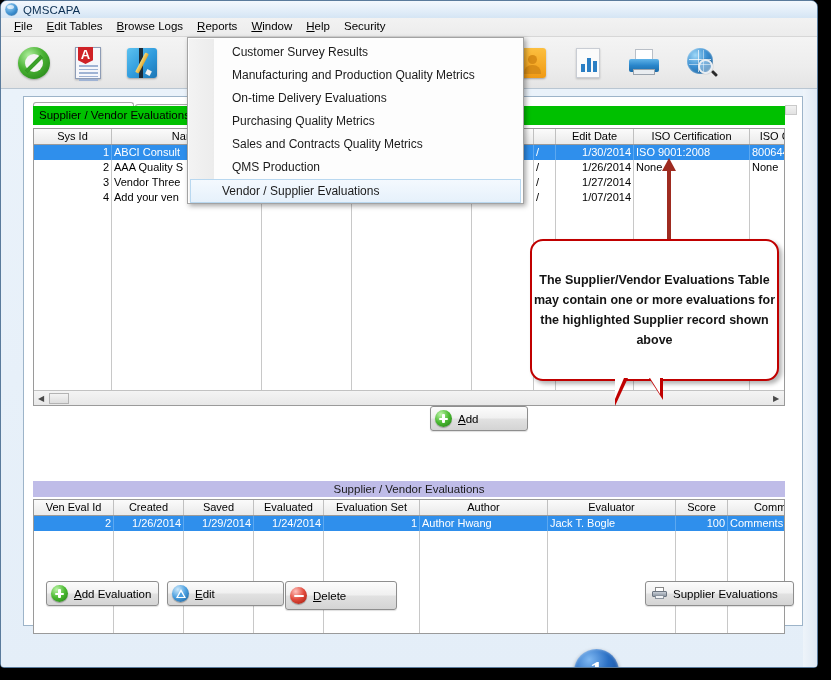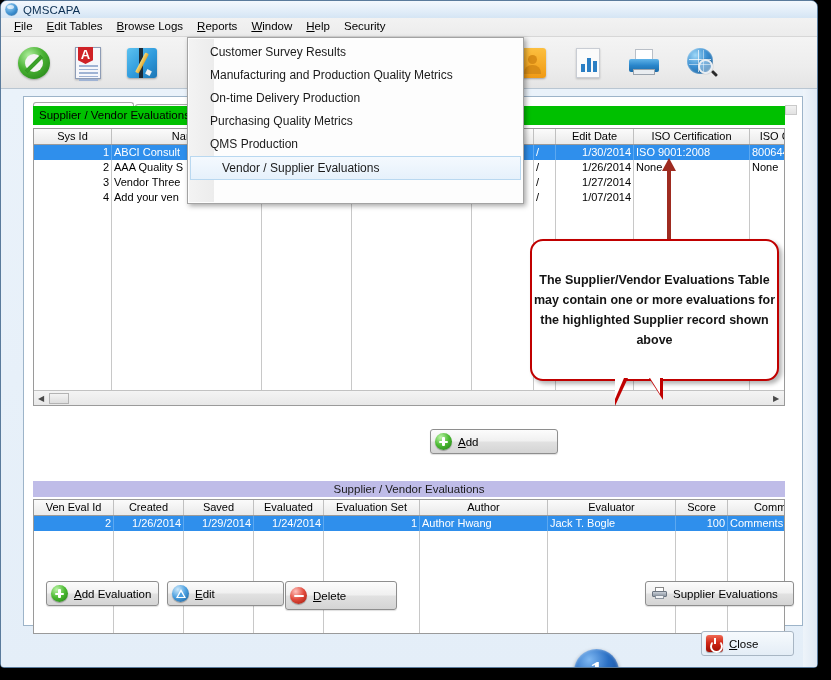--- a/index.html
+++ b/index.html
@@ -224,21 +224,21 @@
     z-index: 70;
     padding: 3px 0 4px 0;
   }
   #dropdown .gutter {
     position: absolute; left: 1px; top: 1px; width: 25px; height: calc(100% - 2px);
     background: linear-gradient(to right,#f3f3f3,#ececec);
   }
   .dd-item {
     position: relative;
     height: 23px; line-height: 23px;
-    padding-left: 22px;
+    padding-left: 44px;
     font-size: 12px; color: #1b1b1b;
     white-space: nowrap;
   }
   .dd-item.sel {
     background: linear-gradient(to bottom,#f4f9fe,#e6f1fb);
     border: 1px solid #b9d8f0;
     margin: 0 2px; padding-left: 31px;
     height: 24px; line-height: 22px;
   }
 
@@ -646,21 +646,21 @@
             <div class="fc" style="width: 116px; flex: 0 0 116px;"></div>
             <div class="fc" style="width: 60px; flex: 0 0 60px;"></div>
           </div>
         <div class="hscroll">
           <div class="arrow">◀</div>
           <div class="thumb"></div>
           <div class="arrow right">▶</div>
         </div>
       </div>
 
-      <div class="btn" style="left:406px; top:332px; width:128px; height:25px">
+      <div class="btn" style="left:406px; top:309px; width:98px; height:25px">
         <div class="circ green"></div>
         <span class="lbl"><u>A</u>dd</span>
       </div>
 
       <div id="purple-band">
         <span>Supplier / Vendor Evaluations</span>
       </div>
 
       <div class="grid" id="eval-grid" style="left:9px; top:402px; width:752px; height:135px">
         <div class="grid-head">
@@ -717,24 +717,20 @@
       <span class="lbl"><u>D</u>elete</span>
     </div>
     <div class="btn" style="left:644px; top:492px; width:149px; height:25px">
       <div class="sm-print">
           <div class="p"></div>
           <div class="b"></div>
           <div class="t"></div>
         </div>
       <span class="lbl">Supplier Evaluations</span>
     </div>
-    <div class="btn" style="left:700px; top:542px; width:93px; height:25px; box-shadow:none; border-color:#a8b6c4; background:linear-gradient(to bottom,#f6fafd,#e4edf6)">
-      <div class="pwr"></div>
-      <span class="lbl"><u>C</u>lose</span>
-    </div>
 
     <div id="badge-1">1</div>
   </div>
 
   <div id="anno-arrow">
     <div class="head"></div>
       <div class="shaft"></div>
   </div>
 
   <div id="callout">
@@ -743,22 +739,23 @@
   <div id="tail-a"></div>
   <div id="tail-a-in"></div>
   <div id="tail-b"></div>
   <div id="tail-b-in"></div>
 
   <div id="dropdown">
     <div class="gutter"></div>
     <div id="dropdown-items">
         <div class="dd-item"><span>Customer Survey Results</span></div>
         <div class="dd-item"><span>Manufacturing and Production Quality Metrics</span></div>
-        <div class="dd-item"><span>On-time Delivery Production</span></div>
+        <div class="dd-item"><span>On-time Delivery Evaluations</span></div>
         <div class="dd-item"><span>Purchasing Quality Metrics</span></div>
+        <div class="dd-item"><span>Sales and Contracts Quality Metrics</span></div>
         <div class="dd-item"><span>QMS Production</span></div>
         <div class="dd-item sel"><span>Vendor / Supplier Evaluations</span></div>
       </div>
   </div>
 
 </div>
 
 <div id="win-shadow-r"></div>
 <div id="win-shadow-b"></div>
 

